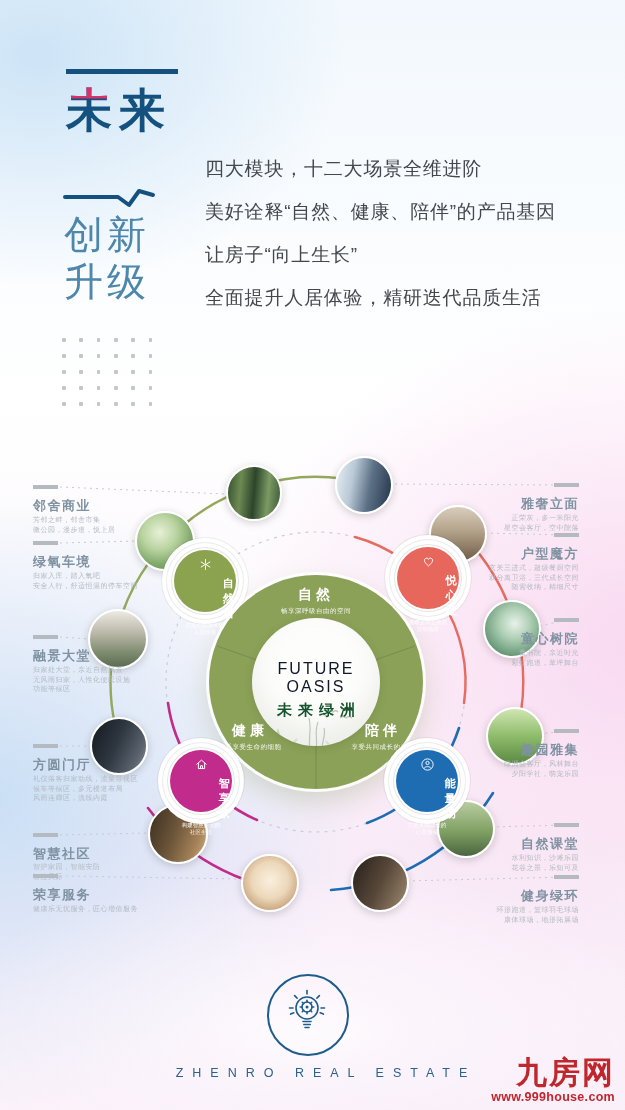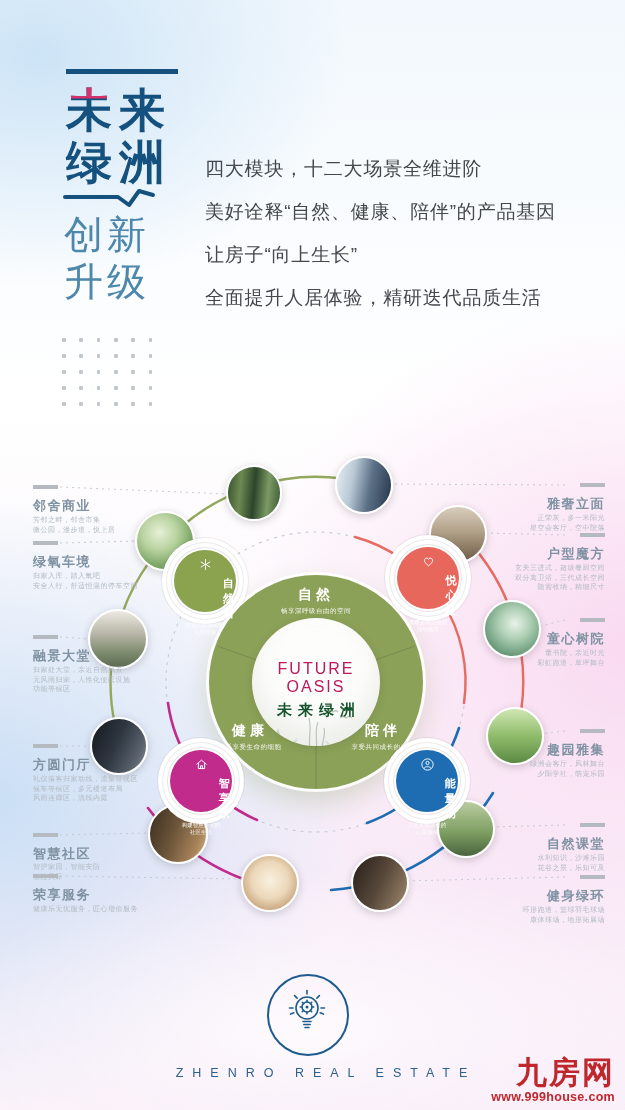--- a/index.html
+++ b/index.html
@@ -42,21 +42,21 @@
   .p7{background:linear-gradient(115deg,#15191f 0%,#2e3640 45%,#5a636e 80%,#8a929c 100%);}
   .p8{background:linear-gradient(180deg,#cfe6b2 0%,#8fbc6b 50%,#5c8a44 100%);}
   .p9{background:linear-gradient(110deg,#3a2d1e 0%,#6d563a 45%,#a8845a 80%,#d2b285 100%);}
   .p10{background:linear-gradient(180deg,#b9cca0 0%,#7fa063 55%,#4a653f 100%);}
   .p11{background:radial-gradient(circle at 50% 45%,#faf0df 0%,#ecd8ba 45%,#c5a077 80%,#96714c 100%);}
   .p12{background:linear-gradient(115deg,#261f1a 0%,#574739 50%,#8a7660 85%,#b09a80 100%);}
   .ring{left:209px;top:575px;width:214px;height:214px;border-radius:50%;background:#8ba157;
         box-shadow:0 0 0 3px rgba(255,255,255,.9),0 12px 28px rgba(120,140,80,.28);}
   .center-circle{left:252px;top:618px;width:128px;height:128px;border-radius:50%;background:#fdfdfb;
         overflow:hidden;box-shadow:0 2px 10px rgba(0,0,0,.10), inset 0 -16px 26px rgba(150,160,140,.16);text-align:center;}
-  .c-en{margin-top:42px;font-size:16px;letter-spacing:2px;color:#be185d;font-weight:400;}
+  .c-en{margin-top:42px;font-size:16px;letter-spacing:2px;color:#0f172a;font-weight:400;}
   .c-cn{margin-top:5px;font-size:15px;font-weight:bold;letter-spacing:6px;color:#14532d;padding-left:6px;}
   .plants{position:absolute;left:0;bottom:-4px;width:100%;height:58px;opacity:.55;}
   .seg{width:150px;text-align:center;color:#fff;}
   .seg .sname{font-size:14px;font-weight:bold;letter-spacing:4px;}
   .seg .sdesc{font-size:6.5px;opacity:.9;margin-top:3px;letter-spacing:.5px;}
   .seg-nature{left:241px;top:586px;}
   .seg-health{left:175px;top:722px;}
   .seg-company{left:308px;top:722px;}
   .badge{width:62px;height:62px;border-radius:50%;color:#fff;text-align:center;
     box-shadow:0 0 0 2px #fff,0 0 0 3px rgba(0,0,0,.10),0 0 0 7px #fff,0 0 0 8px rgba(0,0,0,.08),0 0 0 12px #fff,0 0 0 13px rgba(0,0,0,.06);}
@@ -67,40 +67,39 @@
   .b2{left:397px;top:547px;background:#e8675d;}
   .b3{left:170px;top:750px;background:#c12b8b;}
   .b4{left:396px;top:750px;background:#1e6db3;}
   
   .lbl{width:160px;}
   .lbl .bar{width:25px;height:4px;background:#b5bac0;}
   .lbl .ltitle{margin-top:8px;font-size:13px;letter-spacing:1.5px;color:#7f92a2;font-weight:bold;white-space:nowrap;}
   .lbl .lline{font-size:7px;line-height:9.5px;color:#b3bbc3;letter-spacing:.5px;white-space:nowrap;}
   .lbl .lline:first-of-type{margin-top:4px;}
   .lbl-l{left:33px;text-align:left;}
-  .lbl-r{right:20px;text-align:right;}
+  .lbl-r{right:46px;text-align:right;}
   .lbl-r .bar{margin-left:auto;}
   
   .logo-circle{left:267px;top:974px;width:78px;height:78px;border:2.5px solid #1e5c8e;border-radius:50%;}
   .logo-circle svg{position:absolute;left:14px;top:12px;}
   .company{left:0;top:1066px;width:625px;text-align:center;font-size:12.5px;letter-spacing:9px;color:#2c608f;padding-left:27px;box-sizing:border-box;}
   .watermark{right:10px;top:1056px;text-align:right;color:#c0272d;}
   .wm-name{font-size:31px;font-weight:900;letter-spacing:2px;line-height:32px;font-family:"DejaVu Sans",sans-serif;}
   .wm-url{font-size:12.5px;font-weight:bold;margin-top:2px;letter-spacing:.3px;}
 </style>
 </head>
 <body>
 
 <div id="poster">
 
   <div class="abs brand-bar"></div>
   <div class="abs brand-line">
     <span class="wei-wrap"><span>未</span><span class="wei-pink">未</span></span><span>来</span>
   </div>
-  <div class="abs brand-line brand-line2">绿洲</div>
   <svg class="abs brand-notch" width="96" height="22">
     <polyline points="2,9 55,9 66,17 76,3 90,7" fill="none" stroke="#15517f" stroke-width="4" stroke-linecap="round" stroke-linejoin="round"></polyline>
   </svg>
   <div class="abs brand-sub sub1">创新</div>
   <div class="abs brand-sub sub2">升级</div>
   <div class="abs dots">
     <i></i>
       <i></i>
       <i></i>
       <i></i>

